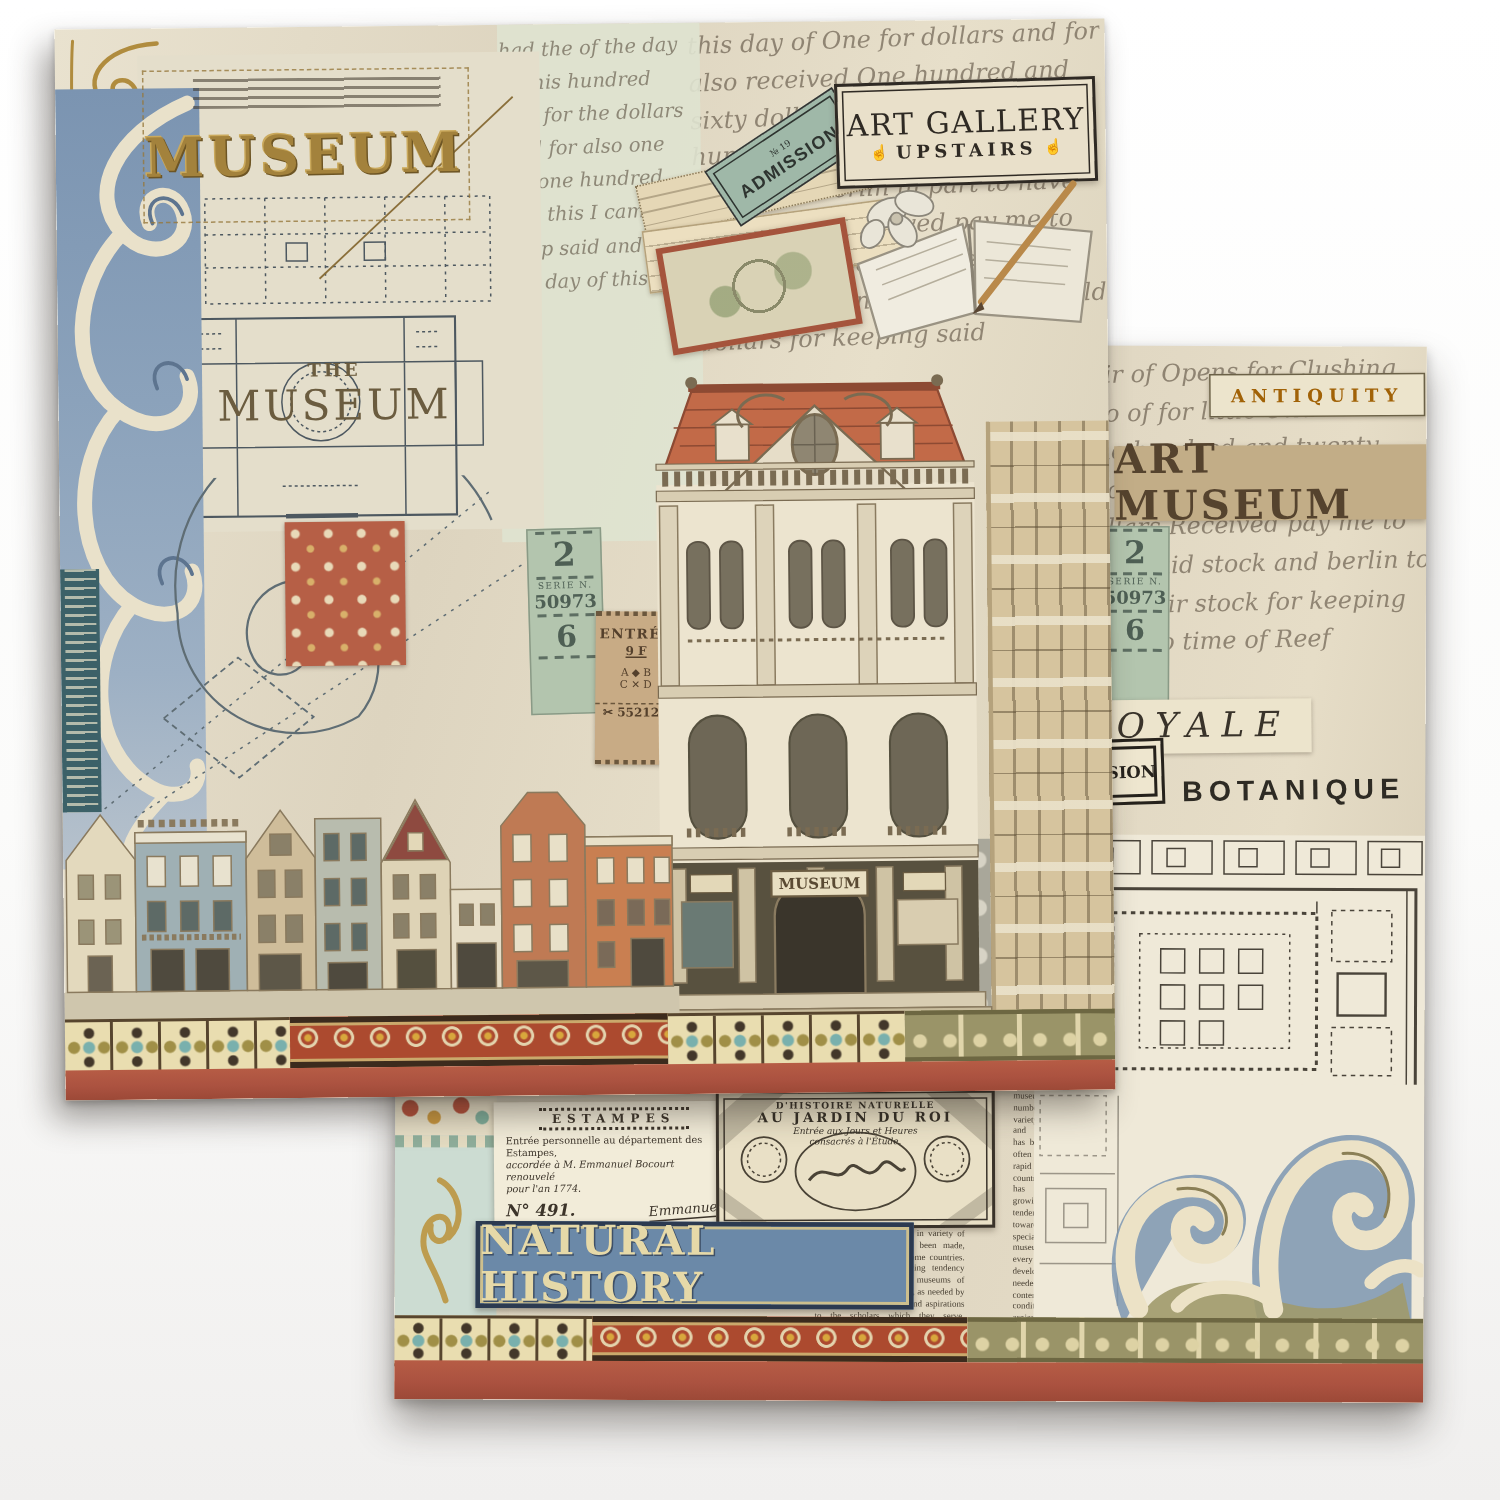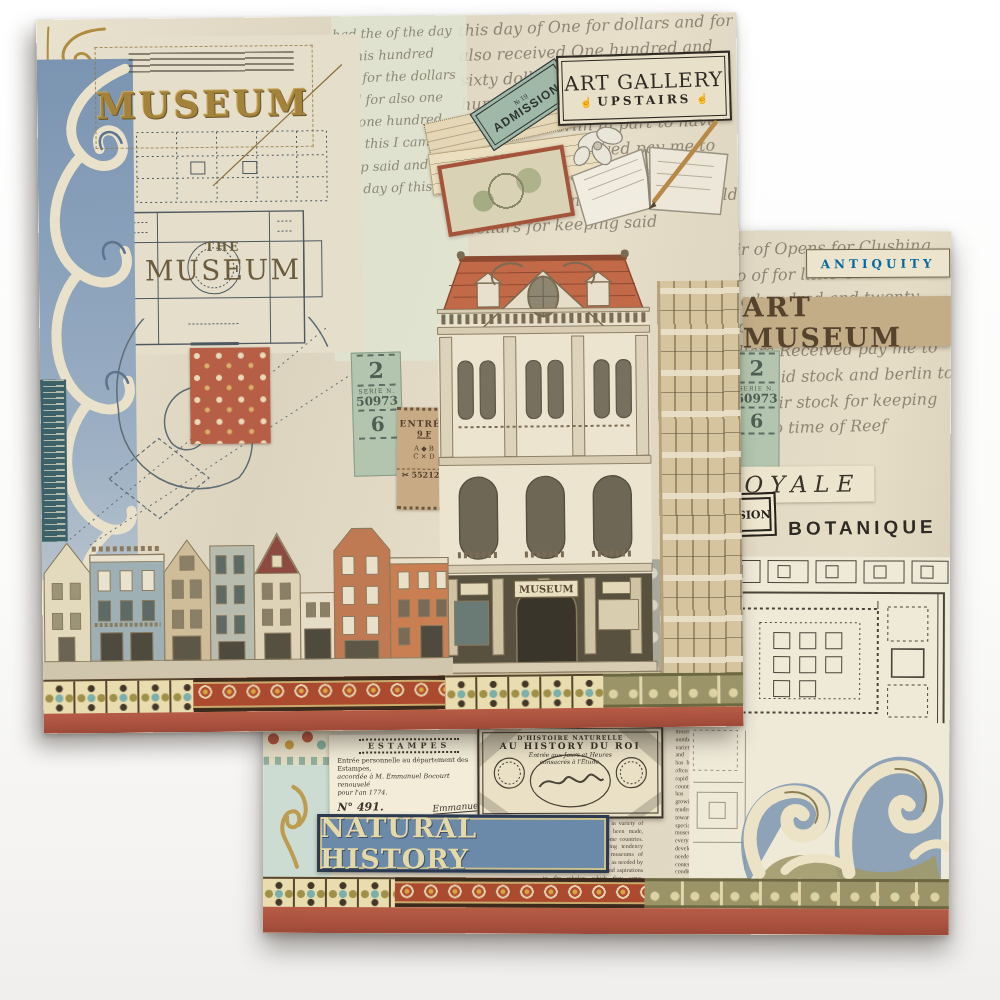--- a/index.html
+++ b/index.html
@@ -48,21 +48,21 @@
 </style>
 </head>
 <body>
 
 <div id="sheet2" class="sheet">
 
   <div class="abs script" style="left:455px;top:4px;width:235px;height:330px;font-size:16px;line-height:1.6;">hair of Opens for Clushing two of for little One herd One hundred and twenty two how another gold dollars Received pay me to keep said stock and berlin to have fair stock for keeping such no time of Reef</div>
 
   <div class="abs label-paper" style="left:541px;top:18px;width:142px;height:27px;border:1px solid #6b6147;
        display:flex;align-items:center;justify-content:center;font-size:12px;font-weight:bold;
-       letter-spacing:4px;color:#0369a1;transform:rotate(-.5deg);">ANTIQUITY</div>
+       letter-spacing:4px;color:#a16207;transform:rotate(-.5deg);">ANTIQUITY</div>
 
   <div class="abs" style="left:478px;top:66px;width:208px;height:50px;background:#c2ad87;
        box-shadow:0 2px 4px rgba(60,45,30,.35);display:flex;align-items:center;justify-content:center;
        font-size:27px;font-weight:bold;letter-spacing:2px;color:#55432e;transform:rotate(-.6deg);">ART MUSEUM</div>
 
   <div class="abs" style="left:469px;top:120px;width:44px;height:124px;background:#b3c5ae;
        border:1px solid #8a9a86;text-align:center;color:#4e5f54;">
     <div class="tick-line"></div>
     <div style="font-size:21px;font-weight:bold;">2</div>
     <div class="tick-line"></div>
@@ -153,21 +153,21 @@
         <path d="M192,30 L142,-14 M196,44 L128,-16 M188,96 L122,104 M194,60 L136,102" stroke-width="10" stroke-opacity=".25"></path>
         <circle cx="30" cy="44" r="15" stroke-width="1.2"></circle>
           <circle cx="30" cy="44" r="11" stroke-dasharray="2 2"></circle>
         <circle cx="152" cy="44" r="15" stroke-width="1.2"></circle>
           <circle cx="152" cy="44" r="11" stroke-dasharray="2 2"></circle>
         <ellipse cx="91" cy="52" rx="40" ry="26" stroke-width="1.2"></ellipse>
         <path d="M60,58 C70,44 78,62 86,50 C92,42 98,62 108,48 C114,40 120,56 124,50" stroke-width="2"></path>
       </g>
     </svg>
     <div style="font-size:6px;font-weight:bold;letter-spacing:1px;margin-top:5px;position:relative;">D'HISTOIRE NATURELLE</div>
-    <div style="font-size:9px;font-weight:bold;letter-spacing:2px;position:relative;">AU HISTORY DU ROI</div>
+    <div style="font-size:9px;font-weight:bold;letter-spacing:2px;position:relative;">AU JARDIN DU ROI</div>
     <div style="font-size:6px;font-style:italic;position:relative;">Entrée aux Jours et Heures</div>
     <div style="font-size:6px;font-style:italic;position:relative;">consacrés à l'Étude.</div>
   </div>
 
   <div class="abs news" style="left:280px;top:590px;width:100px;height:60px;z-index:0;">museums in numbers and in variety of forms and functions has been made, often currently rapid in some countries. There has been a growing tendency towards specialisms and museums of every kind have developed, as needed by contemporary conditions and aspirations to the scholars which they serve. Meanwhile improvements people have increasingly come to visit and enjoy their museums with</div>
   <div class="abs news" style="left:412px;top:498px;width:40px;height:156px;">museums in numbers and in variety of forms and functions has been made, often currently rapid in some countries. There has been a growing tendency towards specialisms and museums of every kind have developed, as needed by contemporary conditions and aspirations to the scholars which they serve. Meanwhile improvements people have increasingly come to visit and enjoy their museums with</div>
 
   <div class="abs" style="left:54px;top:585px;width:286px;height:52px;background:#6b89a8;border:3px solid #2c3a50;
        box-shadow:inset 0 0 0 2px #cdbf8d, 0 2px 4px rgba(50,40,30,.4);display:flex;align-items:center;
        justify-content:center;font-size:27px;font-weight:bold;letter-spacing:1px;color:#e6d9a8;z-index:1;

